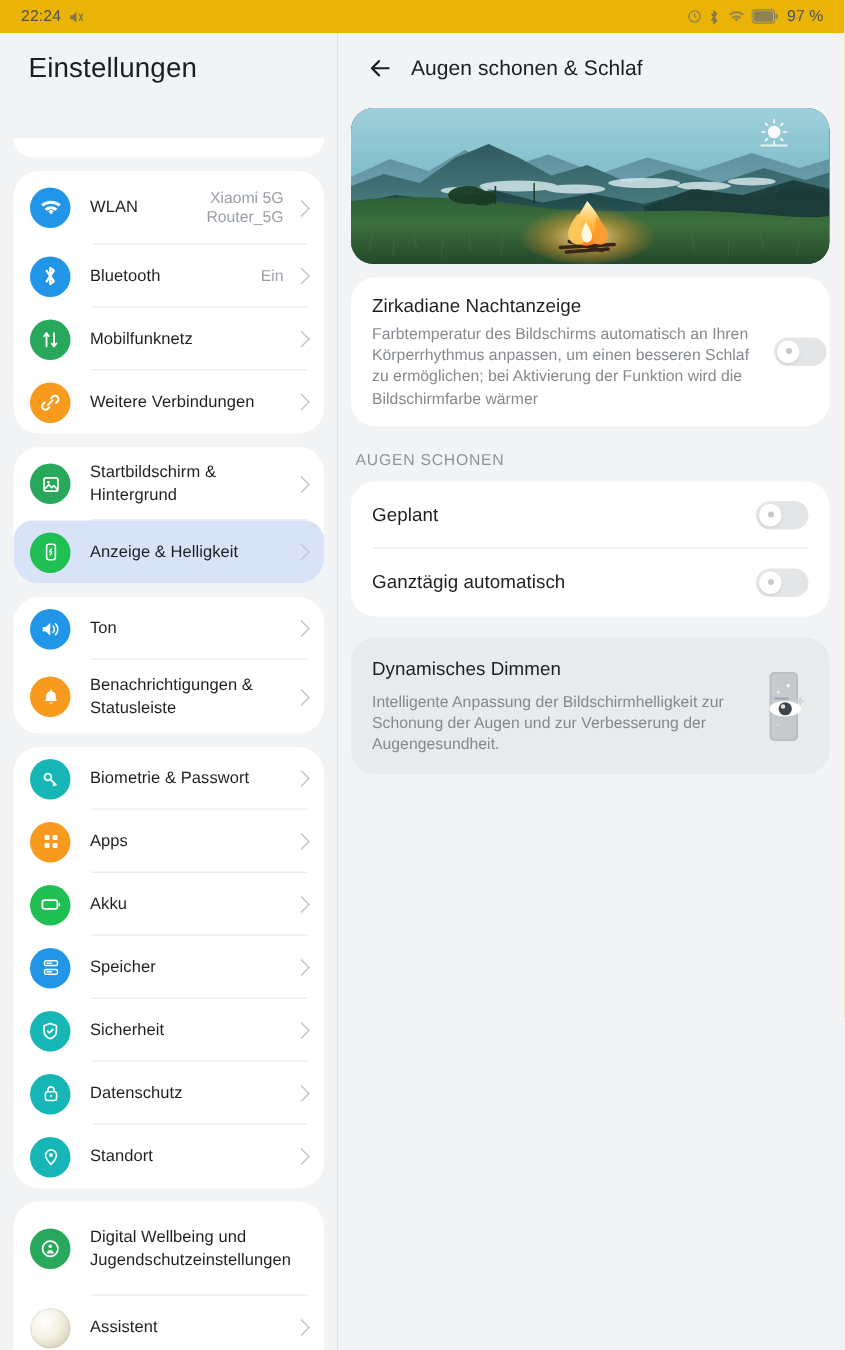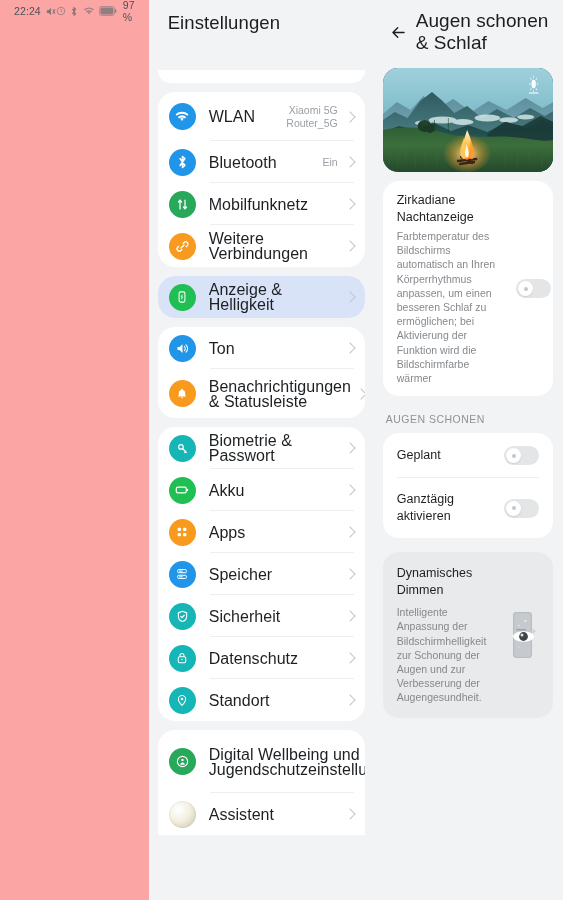--- a/index.html
+++ b/index.html
@@ -10,23 +10,23 @@
     overflow: hidden;
     font-family: "Liberation Sans", sans-serif;
     background: #f1f3f5;
     -webkit-font-smoothing: antialiased;
   }
 
   .screen {
     position: relative;
     width: 563px;
     height: 900px;
-    background: #fca5a5;
+    background: #eab308;
     display: flex;
-    flex-direction: row;
+    flex-direction: column;
   }
 
   
   .statusbar {
     height: 22px;
     flex: 0 0 22px;
     display: flex;
     align-items: center;
     justify-content: space-between;
     padding: 0 14px;
@@ -104,21 +104,21 @@
     width: 27px; height: 27px;
     flex: 0 0 27px;
     border-radius: 50%;
     display: flex; align-items: center; justify-content: center;
     margin-right: 13px;
   }
   .sicon svg { display: block; }
 
   .slabel {
     flex: 1 1 auto;
-    font-size: 16px;
+    font-size: 11px;
     color: #1d2023;
     line-height: 15px;
     padding-right: 4px;
     letter-spacing: .05px;
   }
   .svalue {
     font-size: 10.5px;
     color: #9aa0a6;
     text-align: right;
     line-height: 13px;
@@ -149,21 +149,21 @@
     padding: 10px 0 14px 15px;
     flex: 0 0 auto;
   }
   .back-btn {
     width: 26px; height: 26px;
     display: flex; align-items: center; justify-content: center;
     margin-right: 8px;
     cursor: pointer;
   }
   .detail-title {
-    font-size: 19px;
+    font-size: 14px;
     color: #1b1d1f;
     letter-spacing: .05px;
   }
   .detail-scroll {
     flex: 1 1 auto;
     overflow: hidden;
     padding: 0 10px 0 9px;
     min-height: 0;
   }
   .section-label {
@@ -359,20 +359,32 @@
                 <path d="M11 16.8l-1.6 1.6a3.6 3.6 0 0 1-5.1-5.1l1.6-1.6"></path>
               </svg>
             </span>
             <span class="slabel">Weitere Verbindungen</span>
             <span class="chev"></span>
 
           </div>
         </div>
 
         <div class="card">
+          <div class="srow tall">
+            <span class="sicon" style="background:#27a85b">
+              <svg width="14" height="14" viewBox="0 0 24 24" fill="none" stroke="#fff" stroke-width="1.9">
+                <rect x="4" y="4.5" width="16" height="15" rx="2.4"></rect>
+                <circle cx="9" cy="9.5" r="1.4" fill="#fff" stroke="none"></circle>
+                <path d="M5 17l4.5-4.8 3.2 3.4 2.6-2.3L19 17.5"></path>
+              </svg>
+            </span>
+            <span class="slabel">Startbildschirm &amp; Hintergrund</span>
+            <span class="chev"></span>
+            <span class="divider"></span>
+          </div>
           <div class="srow selected">
             <span class="sicon" style="background:#1fbf54">
               <svg width="14" height="14" viewBox="0 0 24 24" fill="none" stroke="#fff" stroke-width="1.8">
                 <rect x="7" y="3.2" width="10" height="17.6" rx="2.6"></rect>
                 <path d="M12.6 8l-2.2 3.8h2.6L10.9 16" stroke-width="1.5" stroke-linejoin="round"></path>
               </svg>
             </span>
             <span class="slabel">Anzeige &amp; Helligkeit</span>
             <span class="chev"></span>
           </div>
@@ -406,44 +418,44 @@
 
         <div class="card">
           <div class="srow">
             <span class="sicon" style="background:#17b6b6">
               <svg width="15" height="15" viewBox="0 0 24 24" fill="none" stroke="#fff" stroke-width="1.9" stroke-linecap="round">
                 <circle cx="9.5" cy="9.5" r="3.6"></circle>
                 <path d="M12 12l6 6M15.2 15.2l1.6 1.6M17 17l-1.4 1.4"></path>
               </svg>
             </span>
             <span class="slabel">Biometrie &amp; Passwort</span>
-            <span class="chev"></span>
-            <span class="divider"></span>
-          </div>
-          <div class="srow">
-            <span class="sicon" style="background:#1fbf54">
-              <svg width="16" height="16" viewBox="0 0 24 24" fill="none" stroke="#fff" stroke-width="1.8">
-                <rect x="3.4" y="7.6" width="15" height="8.8" rx="2.4"></rect>
-                <rect x="19.4" y="10.3" width="1.8" height="3.4" rx=".9" fill="#fff" stroke="none"></rect>
-              </svg>
-            </span>
-            <span class="slabel">Akku</span>
             <span class="chev"></span>
             <span class="divider"></span>
           </div>
           <div class="srow">
             <span class="sicon" style="background:#f79a1e">
               <svg width="14" height="14" viewBox="0 0 24 24" fill="#fff">
                 <rect x="4.6" y="4.6" width="5.6" height="5.6" rx="1.4"></rect>
                 <rect x="13.8" y="4.6" width="5.6" height="5.6" rx="1.4"></rect>
                 <rect x="4.6" y="13.8" width="5.6" height="5.6" rx="1.4"></rect>
                 <rect x="13.8" y="13.8" width="5.6" height="5.6" rx="1.4"></rect>
               </svg>
             </span>
             <span class="slabel">Apps</span>
+            <span class="chev"></span>
+            <span class="divider"></span>
+          </div>
+          <div class="srow">
+            <span class="sicon" style="background:#1fbf54">
+              <svg width="16" height="16" viewBox="0 0 24 24" fill="none" stroke="#fff" stroke-width="1.8">
+                <rect x="3.4" y="7.6" width="15" height="8.8" rx="2.4"></rect>
+                <rect x="19.4" y="10.3" width="1.8" height="3.4" rx=".9" fill="#fff" stroke="none"></rect>
+              </svg>
+            </span>
+            <span class="slabel">Akku</span>
             <span class="chev"></span>
             <span class="divider"></span>
           </div>
           <div class="srow">
             <span class="sicon" style="background:#2196e8">
               <svg width="14" height="14" viewBox="0 0 24 24" fill="none" stroke="#fff" stroke-width="1.7">
                 <rect x="4.6" y="4.4" width="14.8" height="5.4" rx="1.6"></rect>
                 <rect x="4.6" y="14.2" width="14.8" height="5.4" rx="1.6"></rect>
                 <path d="M7.6 7.1h5M7.6 16.9h5" stroke-linecap="round"></path>
               </svg>
@@ -639,21 +651,21 @@
             <div class="dtexts">
               <div class="dtitle">Geplant</div>
             </div>
             <div class="toggle">
               <span class="knob"></span>
             </div>
             <span class="ddivider"></span>
           </div>
           <div class="drow row-simple">
             <div class="dtexts">
-              <div class="dtitle">Ganztägig aktivieren</div>
+              <div class="dtitle">Ganztägig automatisch</div>
             </div>
             <div class="toggle">
               <span class="knob"></span>
             </div>
 
           </div>
         </div>
 
         <div class="dcard gray" style="margin-top:14px;">
           <div class="drow" style="padding:13px 14px;">

